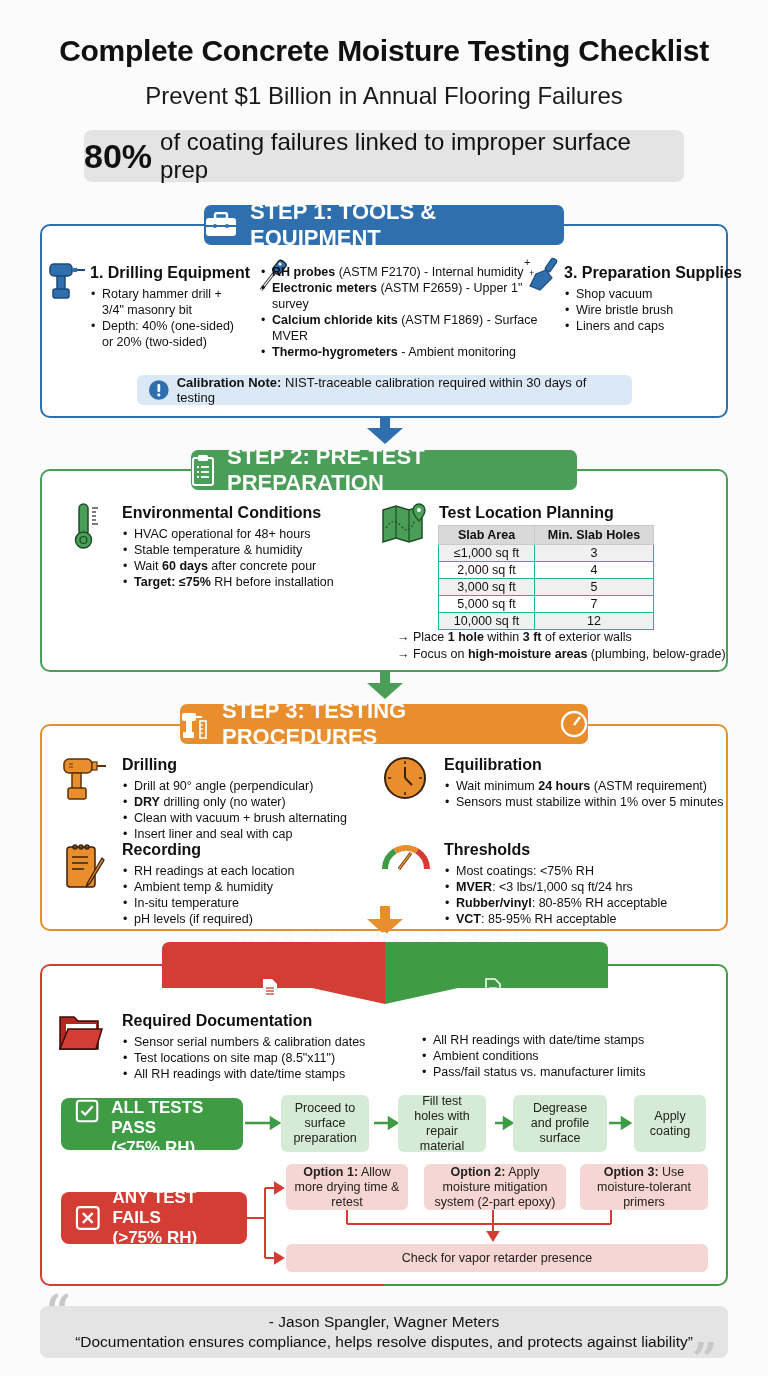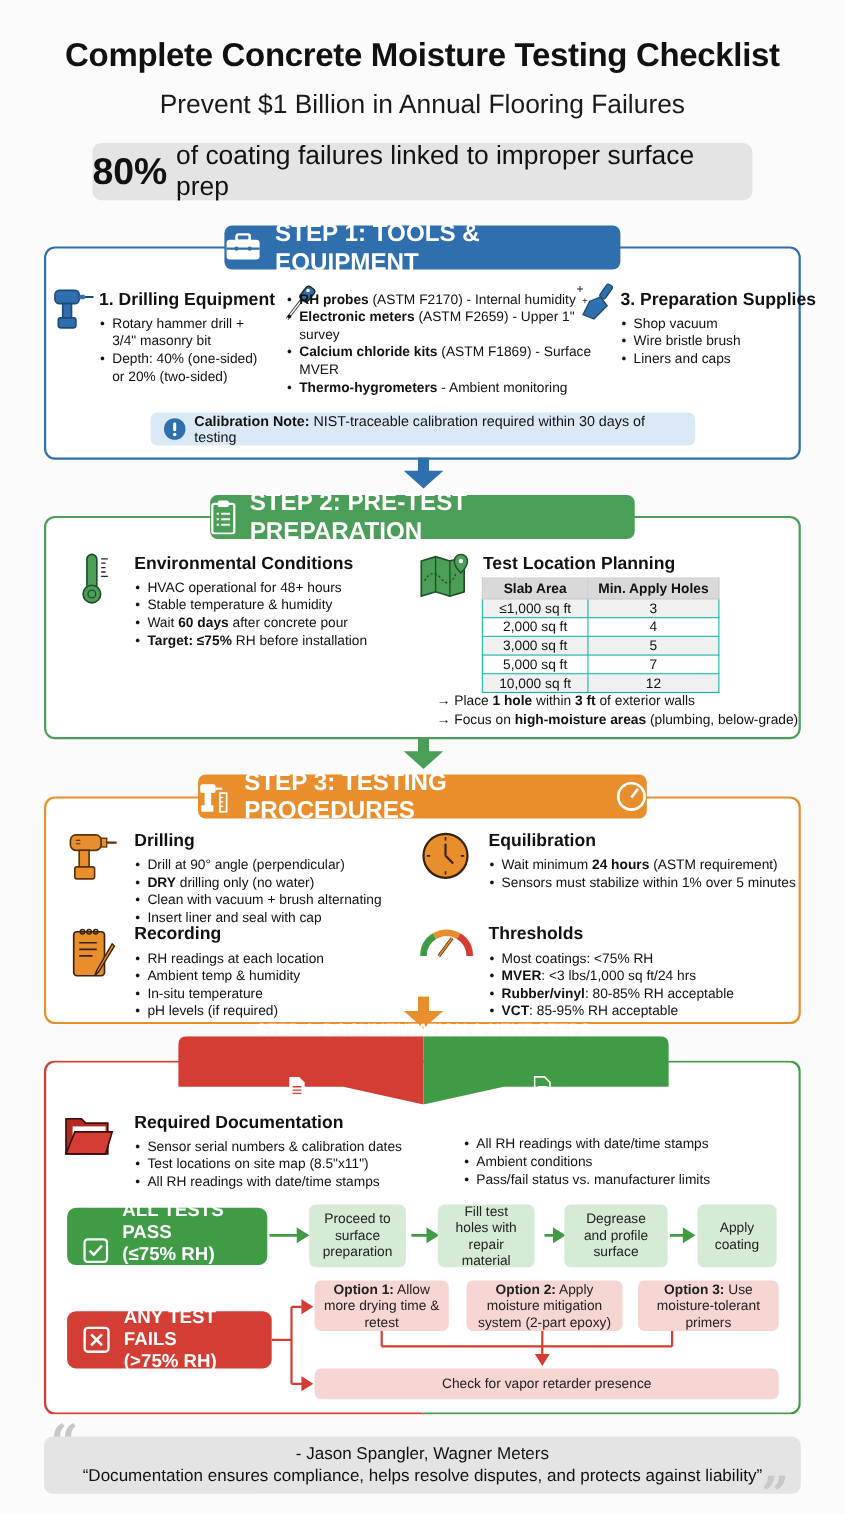--- a/index.html
+++ b/index.html
@@ -30,21 +30,21 @@
 
   .arrow-down { width: 0; height: 0; border-left: 18px solid transparent; border-right: 18px solid transparent; border-top: 16px solid; }
   .arrow-stem { width: 10px; }
 
   table.holes { border-collapse: collapse; font-size: 12.5px; }
   table.holes th { background: #d9d9d9; font-weight: 700; padding: 2px 0; border: 1px solid #c9c9c9; }
   table.holes td { text-align: center; padding: 1px 0; border: 1px solid #14b8a6; height: 16px; }
   table.holes tr:nth-child(odd) td { background: #f0f0f0; }
 
   .flow-box { border-radius: 6px; font-size: 12.5px; line-height: 15px; text-align: center; display: flex; align-items: center; justify-content: center; }
-  .pass-main { background: #3f9c45; color: #fff; border-radius: 8px; display: flex; align-items: flex-end; gap: 12px; padding-left: 14px; font-weight: 700; font-size: 17px; line-height: 20px; }
+  .pass-main { background: #3f9c45; color: #fff; border-radius: 8px; display: flex; align-items: flex-start; gap: 12px; padding-left: 14px; font-weight: 700; font-size: 17px; line-height: 20px; }
   .fail-main { background: #d43d33; color: #fff; border-radius: 8px; display: flex; align-items: center; gap: 12px; padding-left: 14px; font-weight: 700; font-size: 17px; line-height: 20px; }
   .green-step { background: #d6ebd6; color: #222; }
   .red-step { background: #f6d6d3; color: #222; }
 
   .quote { left: 40px; top: 1306px; width: 688px; height: 52px; background: #e4e4e4; border-radius: 8px; text-align: center; font-size: 15.5px; line-height: 20px; padding-top: 6px; }
   .qmark { font-size: 44px; color: #c8c8c8; font-weight: 700; font-family: "DejaVu Serif", serif; }
 </style>
 </head>
 <body>
 
@@ -169,21 +169,21 @@
     <line x1="28" y1="8" x2="28" y2="40" stroke="#1f4d27" stroke-width="1.2"></line>
     <path d="M5 26 Q12 14 20 24 T34 18" fill="none" stroke="#1f4d27" stroke-width="1.2" stroke-dasharray="2 2"></path>
     <path d="M38 2 a6 6 0 0 1 6 6 c0 5 -6 11 -6 11 c0 0 -6 -6 -6 -11 a6 6 0 0 1 6 -6z" fill="#4a9e58" stroke="#1f4d27" stroke-width="1.3"></path>
     <circle cx="38" cy="8" r="2" fill="#fff"></circle>
   </svg>
 <div class="abs" style="left:439px; top:504px; font-size:16px; font-weight:700;">Test Location Planning</div>
 <table class="abs holes" style="left:438px; top:525px; width:216px;">
   <thead>
       <tr>
     <th style="width:96px;">Slab Area</th>
-    <th>Min. Apply Holes</th>
+    <th>Min. Slab Holes</th>
   </tr>
     </thead>
   <tbody>
     <tr>
         <td>≤1,000 sq ft</td>
         <td>3</td>
       </tr>
     <tr>
         <td>2,000 sq ft</td>
         <td>4</td>

